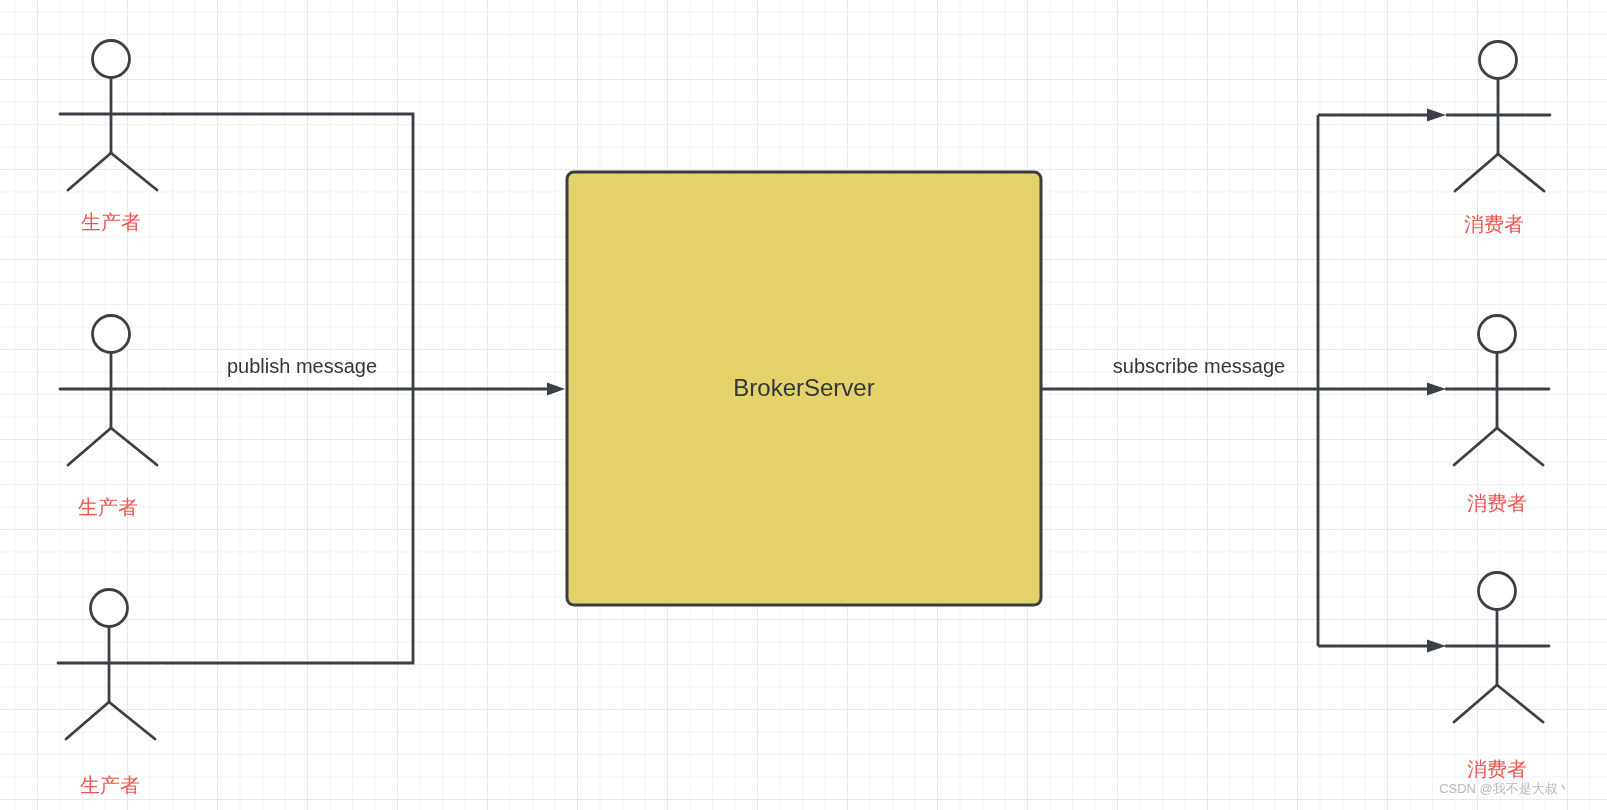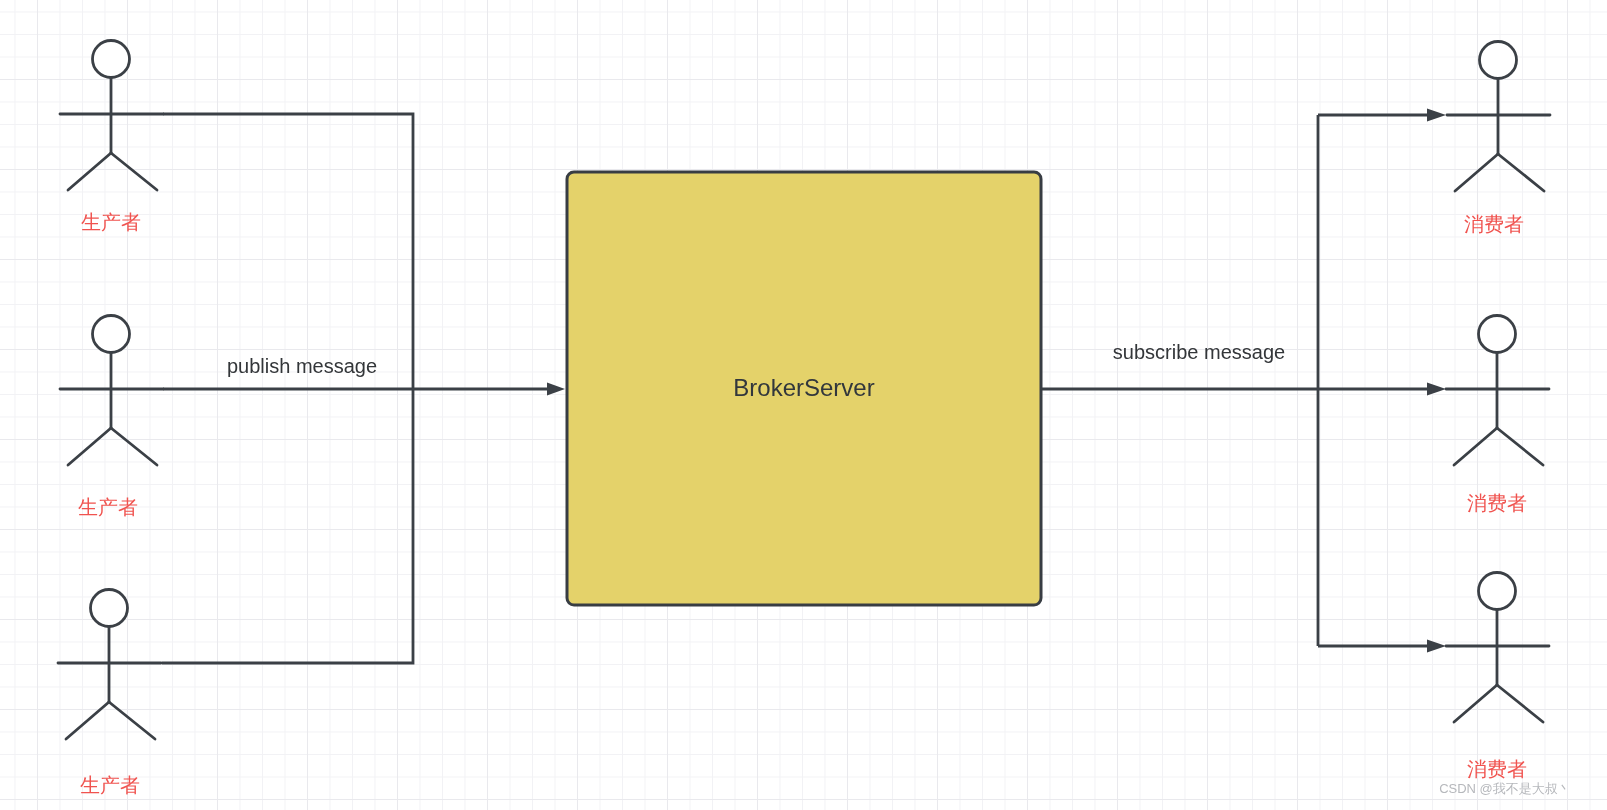--- a/index.html
+++ b/index.html
@@ -124,19 +124,19 @@
 
   <div class="label actor-label" style="left:111px; top:222px;">生产者</div>
   <div class="label actor-label" style="left:108px; top:507px;">生产者</div>
   <div class="label actor-label" style="left:110px; top:785px;">生产者</div>
 
   <div class="label actor-label" style="left:1494px; top:224px;">消费者</div>
   <div class="label actor-label" style="left:1497px; top:503px;">消费者</div>
   <div class="label actor-label" style="left:1497px; top:769px;">消费者</div>
 
   <div class="label edge-label" style="left:302px; top:366px;">publish message</div>
-  <div class="label edge-label" style="left:1199px; top:352px;">subscribe message</div>
+  <div class="label edge-label" style="left:1199px; top:366px;">subscribe message</div>
 
   <div class="label broker-label" style="left:804px; top:388px;">BrokerServer</div>
 
   <div class="label watermark" style="left:1505px; top:789px;">CSDN @我不是大叔丶</div>
 
 </div>
 
 </body></html>

